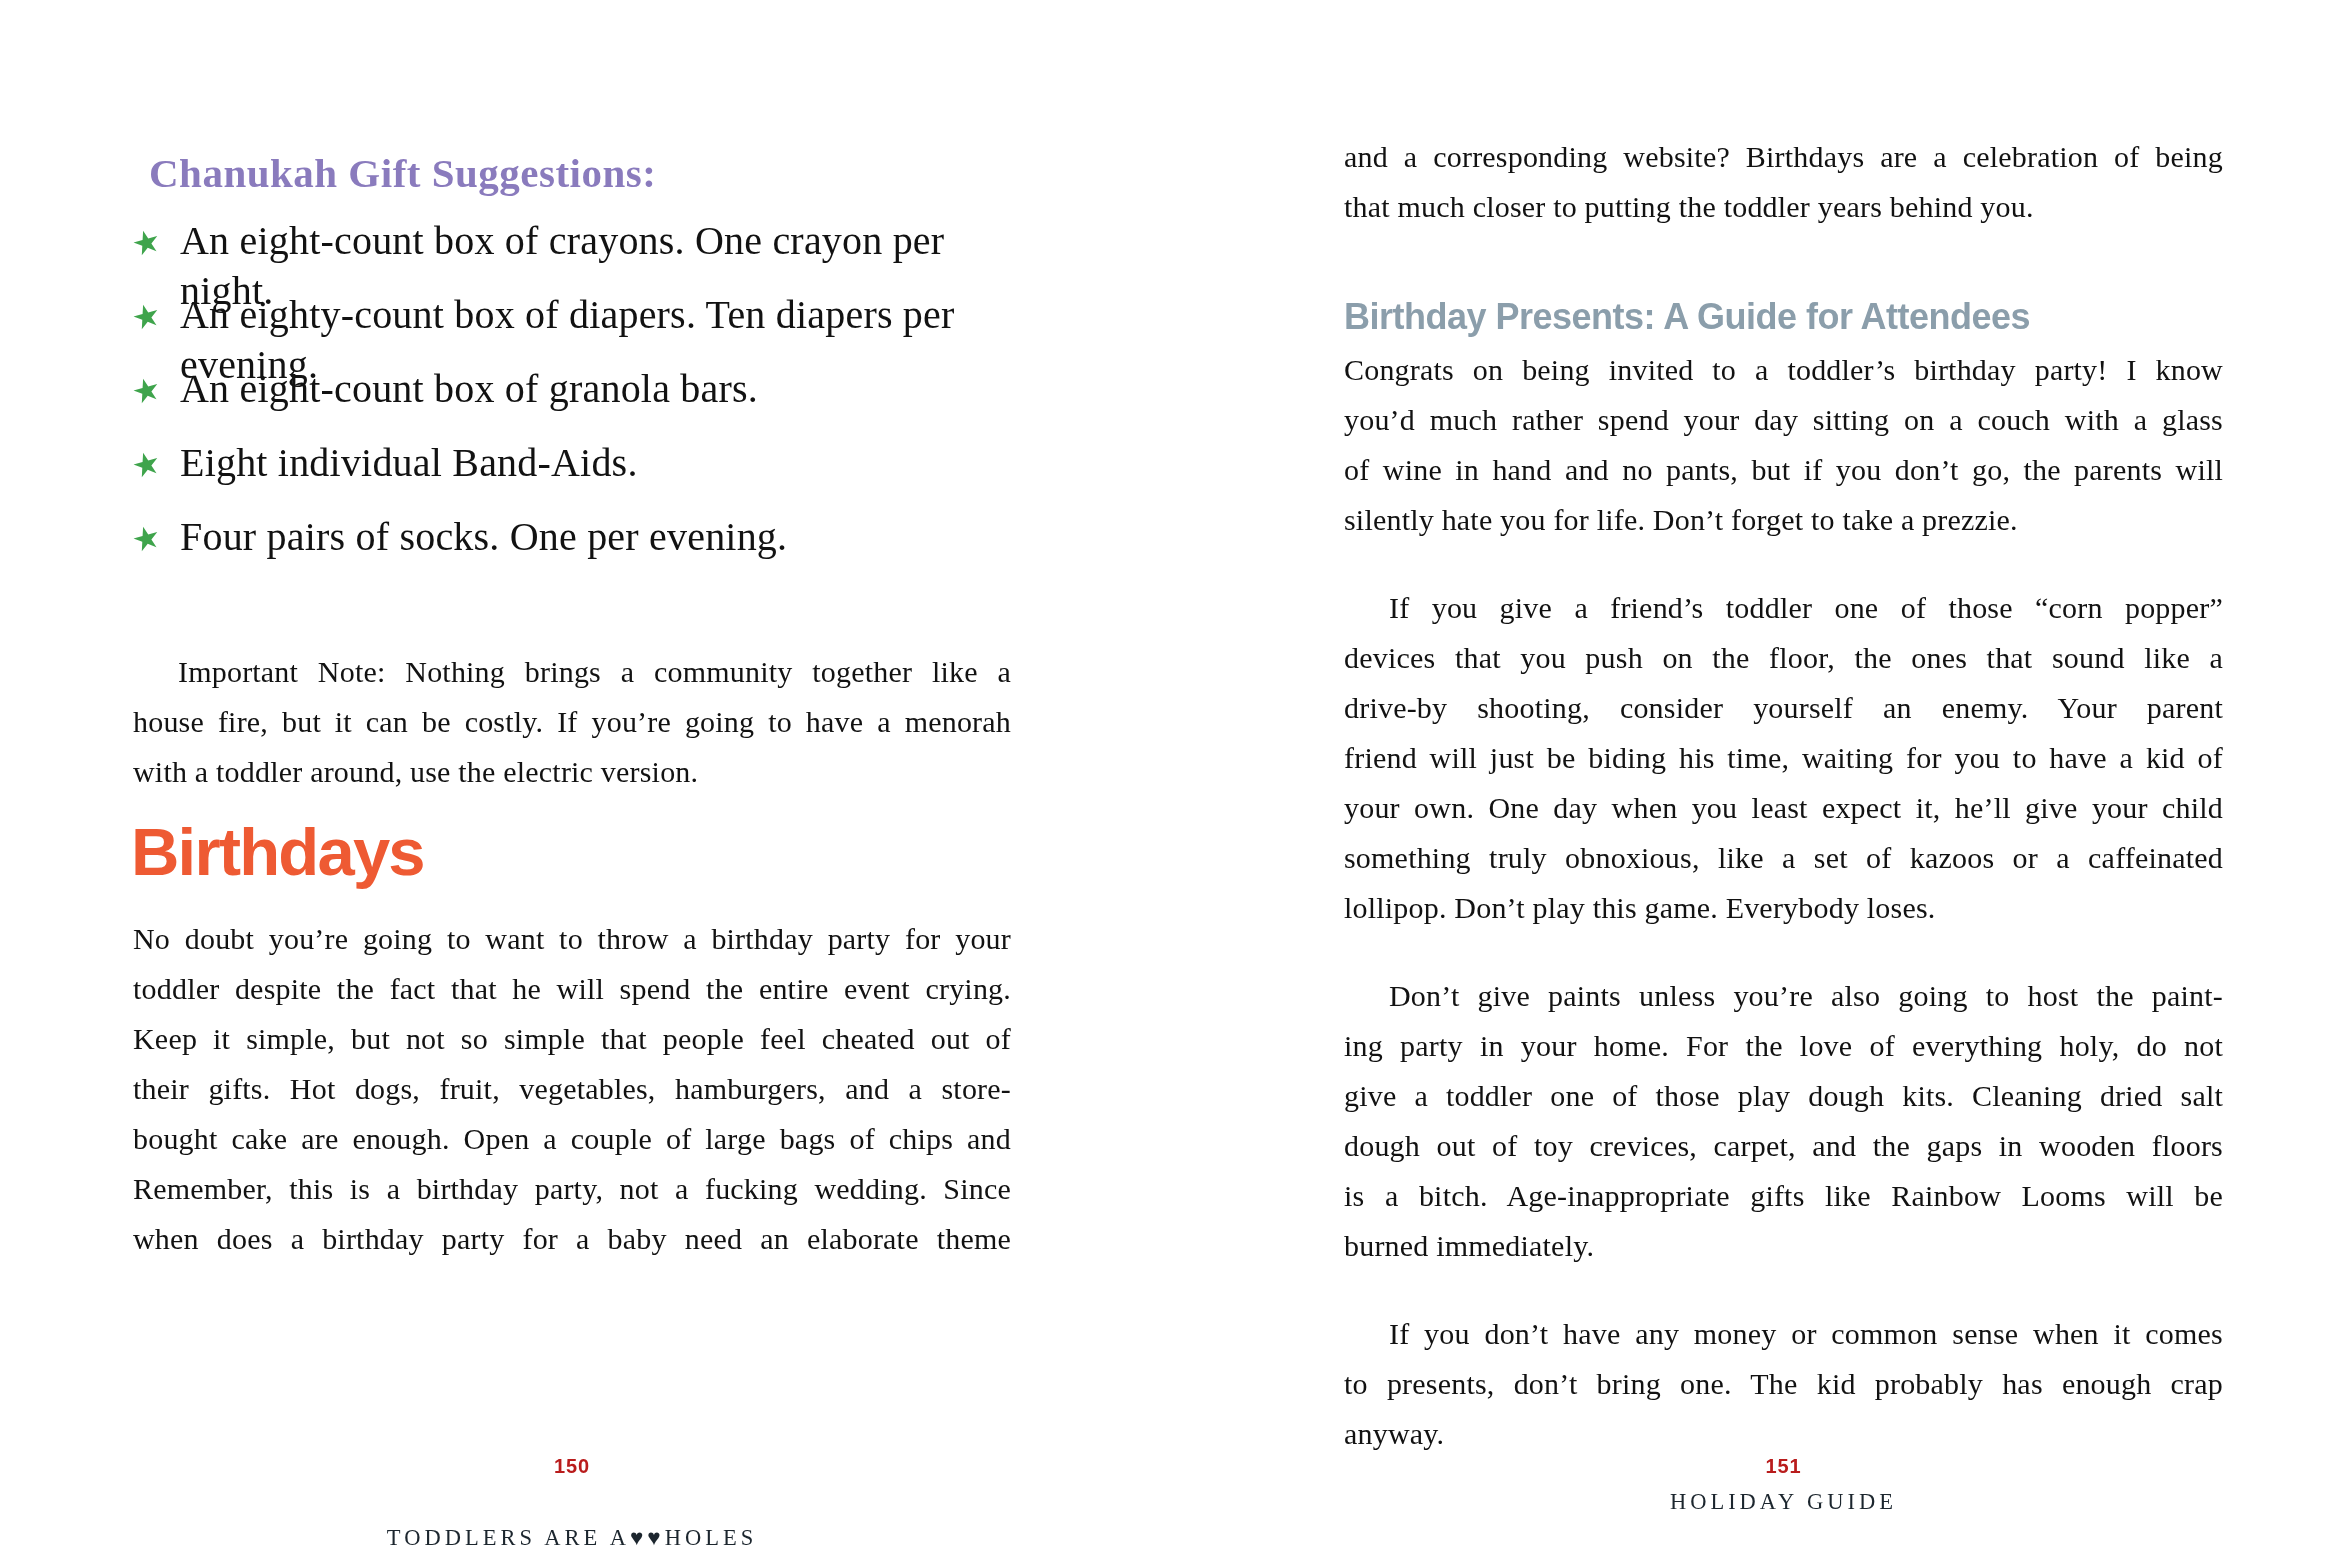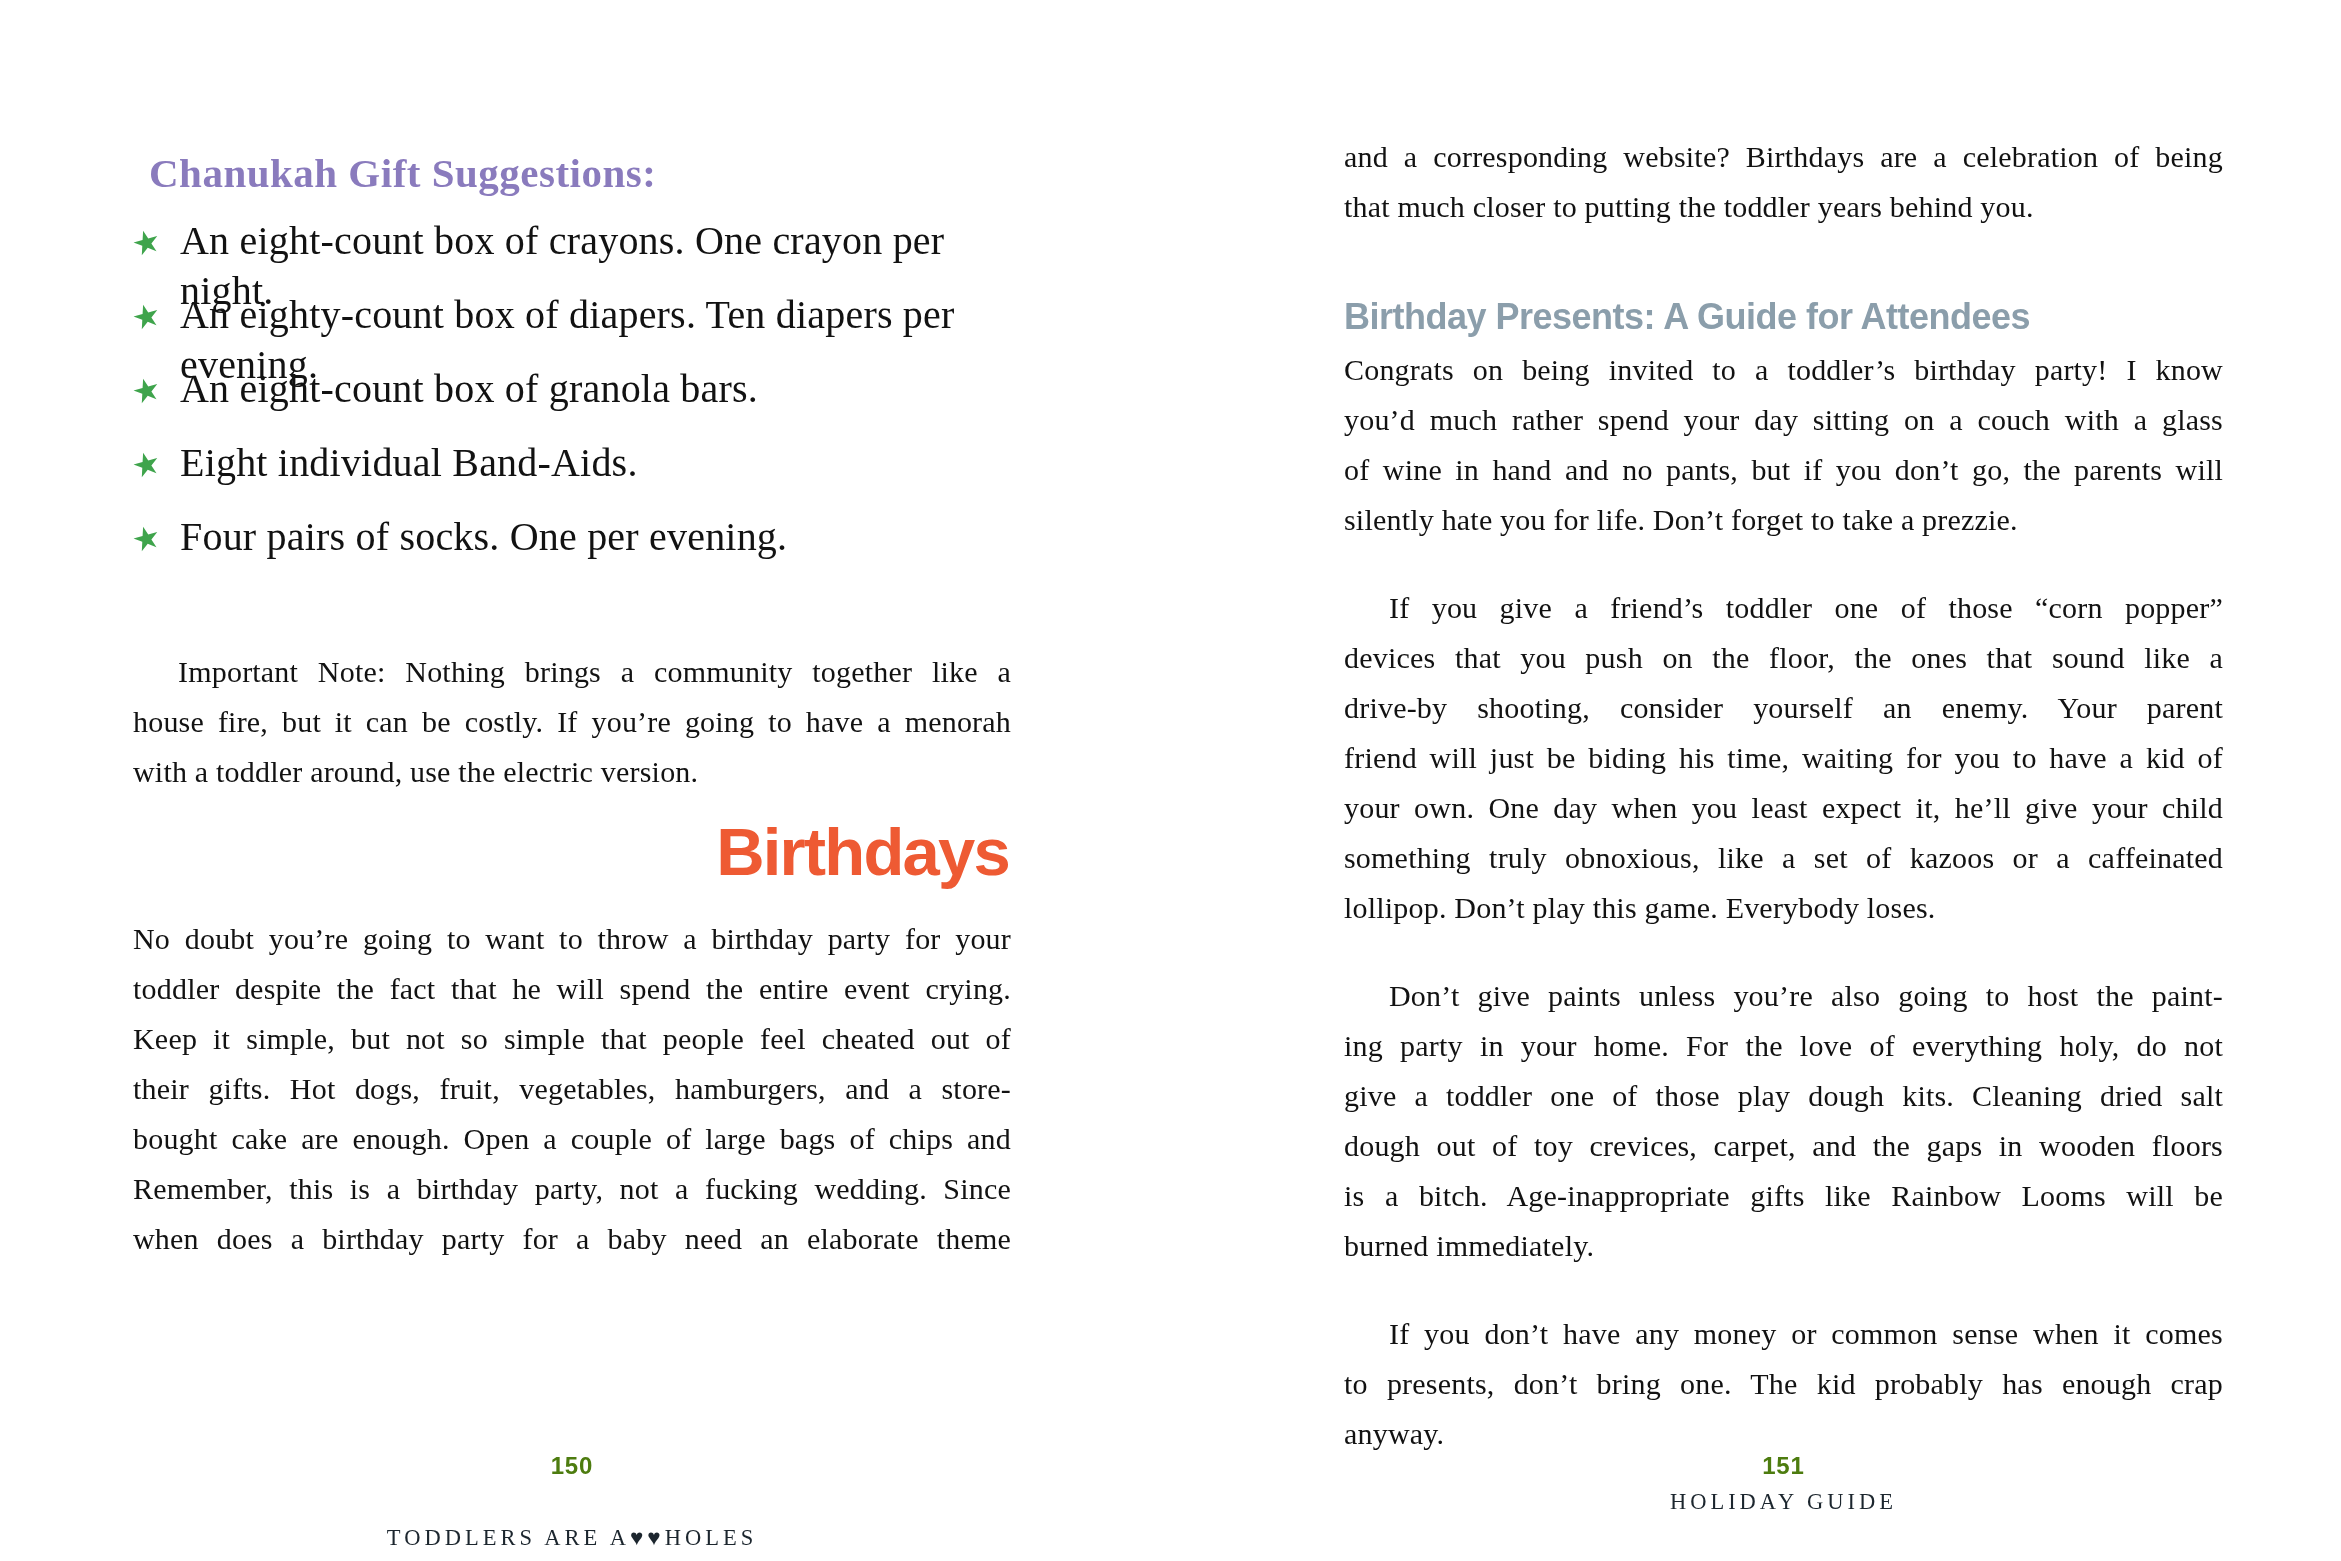--- a/index.html
+++ b/index.html
@@ -39,21 +39,20 @@
     color: #8a7bbd;
     letter-spacing: 0.5px;
   }
   .chapter-heading-orange {
     font-family: "Liberation Sans", sans-serif;
     font-weight: bold;
     font-size: 67px;
     line-height: 68px;
     color: #ee5a33;
     letter-spacing: -1.8px;
-    text-align: right;
   }
   .section-heading-steel {
     font-family: "Liberation Sans", sans-serif;
     font-weight: bold;
     font-size: 36px;
     line-height: 40px;
     color: #8b9eab;
     letter-spacing: -0.5px;
   }
 
@@ -77,23 +76,23 @@
   .bullet-text {
     font-size: 40px;
     line-height: 50px;
     letter-spacing: 0.2px;
   }
 
   
   .footer-number {
     font-family: "Liberation Sans", sans-serif;
     font-weight: bold;
-    font-size: 24px;
+    font-size: 20px;
     line-height: 32px;
-    color: #4d7c0f;
+    color: #b91c1c;
     text-align: center;
     letter-spacing: 0.9px;
   }
   .footer-title {
     font-family: "Liberation Serif", serif;
     font-size: 22.5px;
     line-height: 25px;
     color: #1c262e;
     text-align: center;
     letter-spacing: 4px;

